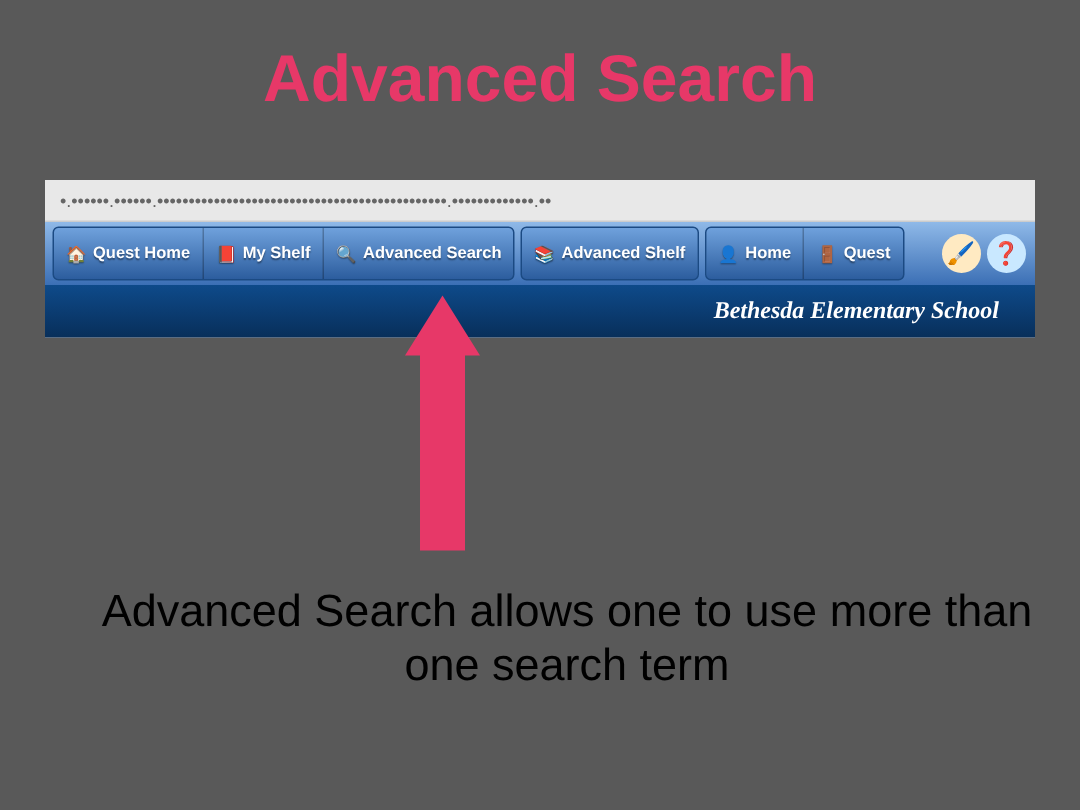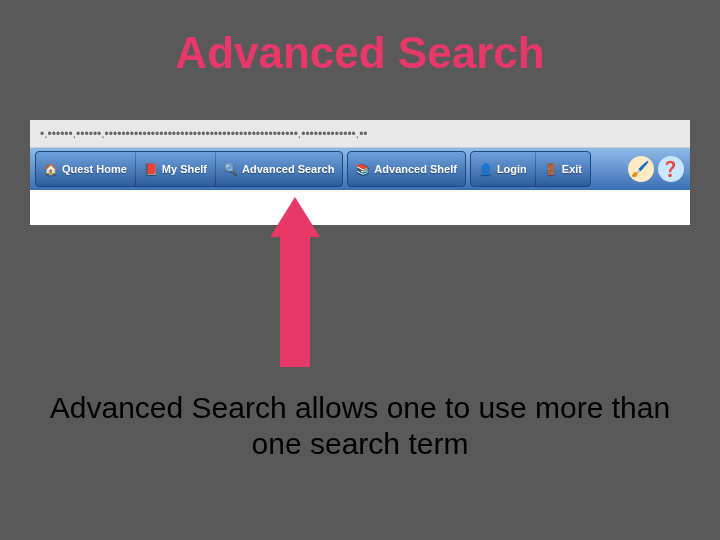--- a/index.html
+++ b/index.html
@@ -129,21 +129,21 @@
     position: absolute;
     top: 38px;
     left: 10px;
     width: 30px;
     height: 132px;
     background: #e73868;
   }
   .caption {
     position: absolute;
     top: 390px;
-    left: 30px;
+    left: 48px;
     width: 660px;
     text-align: center;
     font-size: 30px;
     color: #000;
     line-height: 1.2;
   }
 </style>
 </head>
 <body>
 
@@ -171,36 +171,39 @@
     <div class="nav-group">
       <div class="nav-item">
         <span class="nav-icon">📚</span>
         <span>Advanced Shelf</span>
       </div>
     </div>
 
     <div class="nav-group">
       <div class="nav-item">
         <span class="nav-icon">👤</span>
-        <span>Login</span>
+        <span>Home</span>
       </div>
       <div class="nav-item">
         <span class="nav-icon">🚪</span>
-        <span>Exit</span>
+        <span>Quest</span>
       </div>
     </div>
 
     <div class="nav-spacer"></div>
 
     <div class="tool-icons">
       <div class="tool-icon" style="background:#ffeac2">🖌️</div>
       <div class="tool-icon" style="background:#c9e8ff">❓</div>
     </div>
   </div>
 
+  <div class="banner-row">
+    <span class="banner-text">Bethesda Elementary School</span>
+  </div>
 </div>
 
 <div class="arrow">
   <div class="arrow-head"></div>
   <div class="arrow-stem"></div>
 </div>
 
 <div class="caption">Advanced Search allows one to use more than one search term</div>
 
 </body></html>

